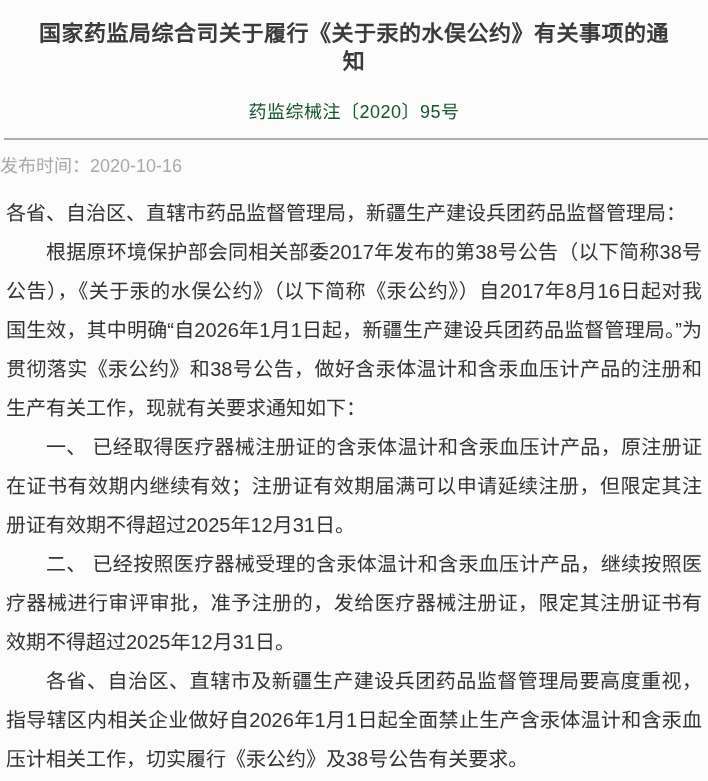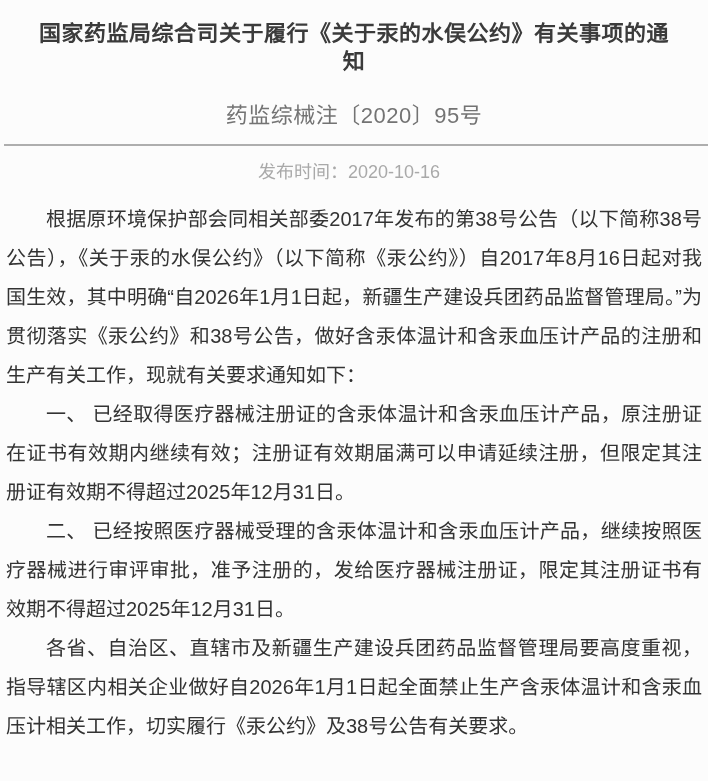--- a/index.html
+++ b/index.html
@@ -22,32 +22,32 @@
     text-align: center;
     font-size: 22px;
     font-weight: 700;
     line-height: 1.25;
     color: #3b3b3b;
     letter-spacing: 0.5px;
   }
   .doc-number {
     margin-top: 22px;
     text-align: center;
-    font-size: 22px;
+    font-size: 18px;
     font-weight: 400;
-    color: #737373;
+    color: #14532d;
     letter-spacing: 0.5px;
   }
   .divider {
     border: none;
     border-top: 2px solid #aeaeae;
     margin: 15px 0 0 4px;
   }
   .publish-line {
-    text-align: center;
+    text-align: left;
     padding: 11px 10px 0 0;
     font-size: 18px;
     color: #a9a9a9;
   }
   .doc-body {
     padding: 17px 6px 0 6px;
     font-size: 20px;
     line-height: 39px;
     color: #333333;
     text-align: justify;
@@ -65,19 +65,20 @@
     <div class="doc-number">药监综械注〔2020〕95号</div>
   </header>
 
   <hr class="divider">
 
   <div class="publish-line">
     <span>发布时间：</span><span>2020-10-16</span>
   </div>
 
   <main class="doc-body">
+    <p>各省、自治区、直辖市药品监督管理局，新疆生产建设兵团药品监督管理局：</p>
     <p class="indent">根据原环境保护部会同相关部委2017年发布的第38号公告（以下简称38号公告），《关于汞的水俣公约》（以下简称《汞公约》）自2017年8月16日起对我国生效，其中明确“自2026年1月1日起，新疆生产建设兵团药品监督管理局。”为贯彻落实《汞公约》和38号公告，做好含汞体温计和含汞血压计产品的注册和生产有关工作，现就有关要求通知如下：</p>
     <p class="indent">一、 已经取得医疗器械注册证的含汞体温计和含汞血压计产品，原注册证在证书有效期内继续有效；注册证有效期届满可以申请延续注册，但限定其注册证有效期不得超过2025年12月31日。</p>
     <p class="indent">二、 已经按照医疗器械受理的含汞体温计和含汞血压计产品，继续按照医疗器械进行审评审批，准予注册的，发给医疗器械注册证，限定其注册证书有效期不得超过2025年12月31日。</p>
     <p class="indent">各省、自治区、直辖市及新疆生产建设兵团药品监督管理局要高度重视，指导辖区内相关企业做好自2026年1月1日起全面禁止生产含汞体温计和含汞血压计相关工作，切实履行《汞公约》及38号公告有关要求。</p>
   </main>
 
 </div>
 
 </body></html>

